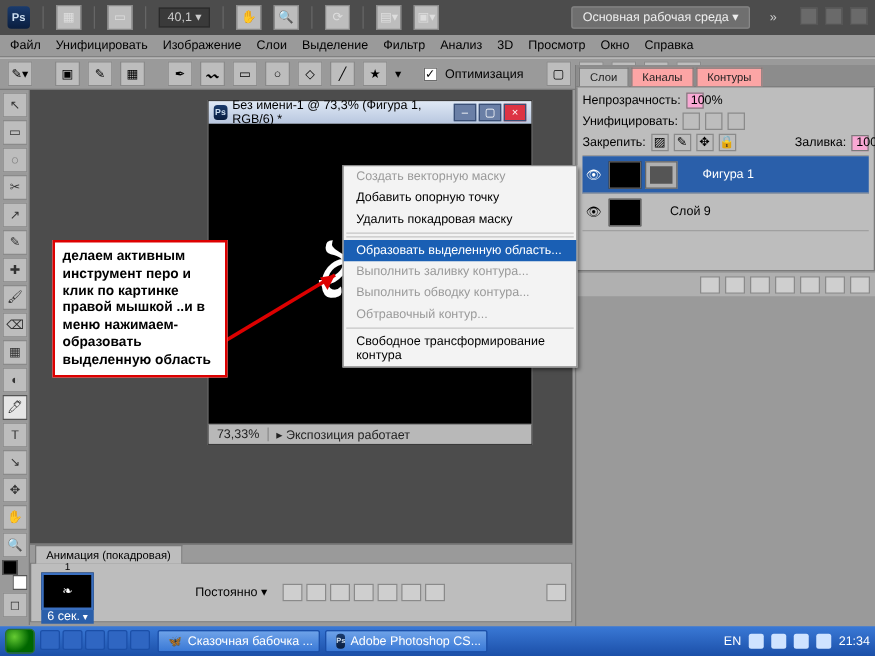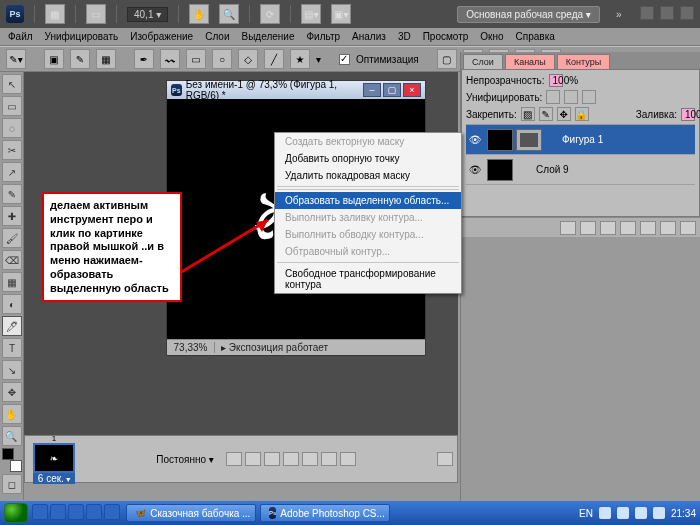--- a/index.html
+++ b/index.html
@@ -272,20 +272,21 @@
     <span class="ico"></span>
     <span class="ico"></span>
     <span class="ico"></span>
     <span class="ico"></span>
     <span class="ico"></span>
     <span class="ico"></span>
   </div>
 </div>
 
 <div class="animpanel">
+  <div class="tab">Анимация (покадровая)</div>
   <div class="body">
     <div class="loop">
       <div class="frame">
         <div class="num">1</div>
         <div class="thumb">❧</div>
         <div class="dur"><span>6 сек.</span> ▾</div>
       </div>
     </div>
     <span><span>Постоянно</span> ▾</span>
     <div class="animctrl">

